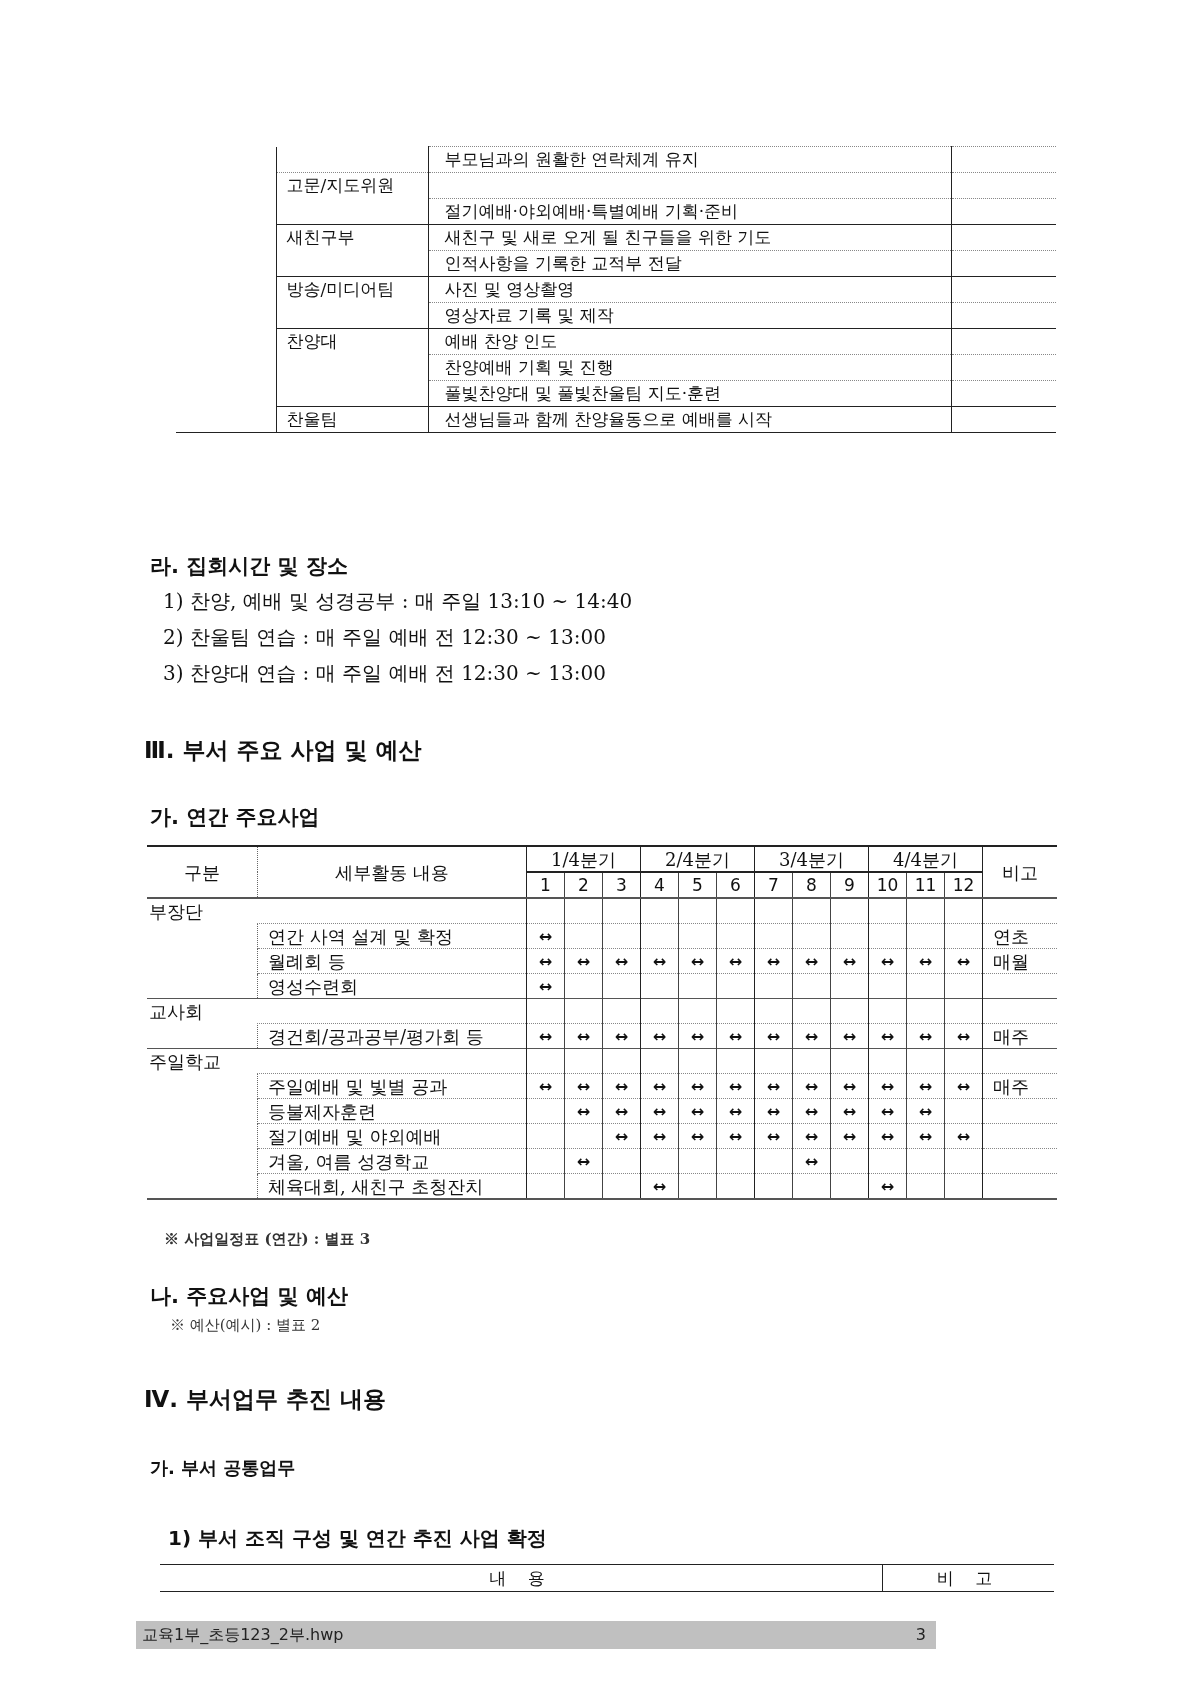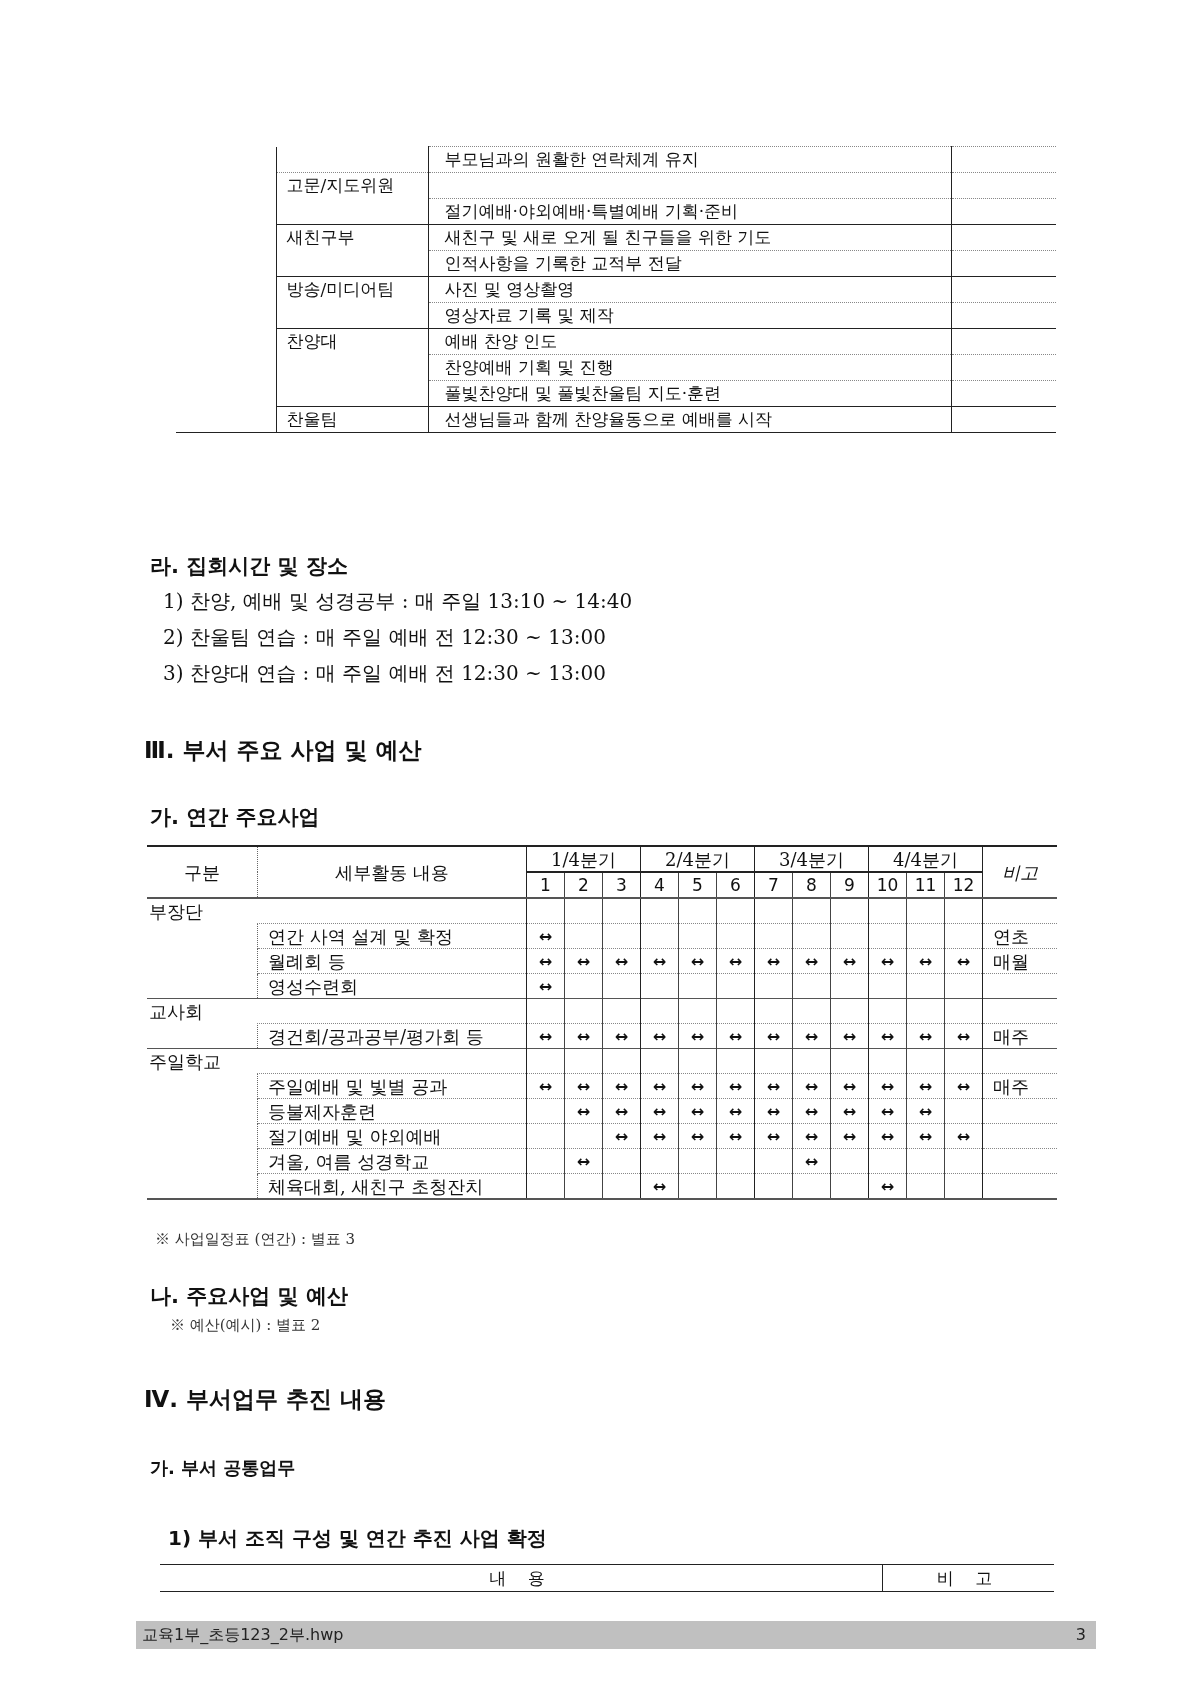--- a/index.html
+++ b/index.html
@@ -37,42 +37,42 @@
 
   
   .sched { position: absolute; left: 147px; top: 845px; border-collapse: collapse; table-layout: fixed; font-size: 17px; }
   .sched td, .sched th { padding: 0; height: 24px; line-height: 23px; font-weight: normal; white-space: nowrap; }
   .sched thead th { border-top: 2px solid #222; }
   .sched th.gubun { width: 110px; border-right: 1px dotted #666; text-align: center; vertical-align: middle; font-size: 18px; }
   .sched th.act { width: 268px; text-align: center; vertical-align: middle; font-size: 18px; border-right: 1.5px solid #222; }
   .sched th.q { text-align: center; border-right: 1.5px solid #222; border-bottom: 1.5px solid #555; font-size: 18px; }
   .sched th.m { width: 37px; text-align: center; border-right: 1px solid #444; font-family: "DejaVu Sans", "Liberation Sans", sans-serif; font-size: 17px; }
   .sched th.m.qend { border-right: 1.5px solid #222; }
-  .sched th.bigo { width: 74px; text-align: center; vertical-align: middle; font-size: 18px; font-style: italic; }
+  .sched th.bigo { width: 74px; text-align: center; vertical-align: middle; font-size: 18px; }
   .sched thead tr.r2 th { border-bottom: 2px solid #555; }
   .sched thead tr.r1 th.gubun, .sched thead tr.r1 th.act, .sched thead tr.r1 th.bigo { border-bottom: 2px solid #555; }
   .sched td.mcell { border-right: 1px solid #444; text-align: center; font-family: "DejaVu Sans", "Liberation Sans", sans-serif; font-size: 16px; font-weight: bold; }
   .sched td.mcell.qend { border-right: 1.5px solid #222; }
   .sched tr.cat td { border-top: 1.5px solid #555; }
   .sched tr.cat td.catname { padding-left: 2px; font-size: 18px; }
   .sched tr.act td { border-top: 1px dotted #888; }
   .sched tr.act td.blank { border-top: none; }
   .sched tr.act td.actname { border-left: 1px dotted #666; padding-left: 10px; font-size: 18px; border-right: 1.5px solid #222; }
   .sched tr.cat td.actname { border-right: 1.5px solid #222; }
   .sched td.bigo { padding-left: 10px; font-size: 18px; }
   .sched tbody tr:last-child td { border-bottom: 2px solid #555; }
   .sched tbody tr:last-child td.blank { border-bottom: 2px solid #555; }
 
   
   .ctab { position: absolute; left: 160px; top: 1564px; width: 894px; border-collapse: collapse; table-layout: fixed; font-size: 17px; }
   .ctab td { border-top: 1.5px solid #222; border-bottom: 1.5px solid #222; height: 24px; text-align: center; letter-spacing: 8px; }
   .ctab td.c1 { width: 720px; border-right: 1.5px solid #222; }
 
   
-  .footer { position: absolute; left: 136px; top: 1621px; width: 960px; height: 28px; background: #c0c0c0;
+  .footer { position: absolute; left: 136px; top: 1621px; width: 800px; height: 28px; background: #c0c0c0;
             font-family: "DejaVu Sans", "Liberation Sans", sans-serif; font-size: 16px; line-height: 28px; color: #222; }
   .footer .fname { position: absolute; left: 6px; }
   .footer .pno { position: absolute; right: 10px; }
 </style>
 </head>
 <body>
 
 <table class="org">
   <colgroup>
       <col class="c0">
@@ -385,21 +385,21 @@
         <td class="mcell"></td>
         <td class="mcell qend"></td>
         <td class="mcell">↔</td>
         <td class="mcell"></td>
         <td class="mcell qend"></td>
         <td class="bigo"></td>
       </tr>
     </tbody>
 </table>
 
-<div class="abs note" style="left:155px; top:1230px;">※ 사업일정표 (연간) : 별표 3</div>
+<div class="abs note" style="left:164px; top:1230px;font-weight:bold;">※ 사업일정표 (연간) : 별표 3</div>
 
 <div class="abs h2" style="left:150px; top:1282px;">나. 주요사업 및 예산</div>
 <div class="abs note" style="left:170px; top:1316px;">※ 예산(예시) : 별표 2</div>
 
 <div class="abs h1" style="left:144px; top:1384px;">Ⅳ. 부서업무 추진 내용</div>
 <div class="abs h2light" style="left:150px; top:1456px;">가. 부서 공통업무</div>
 <div class="abs h2light" style="left:168px; top:1525px; font-size:20px;">1) 부서 조직 구성 및 연간 추진 사업 확정</div>
 
 <table class="ctab">
   <tbody>

